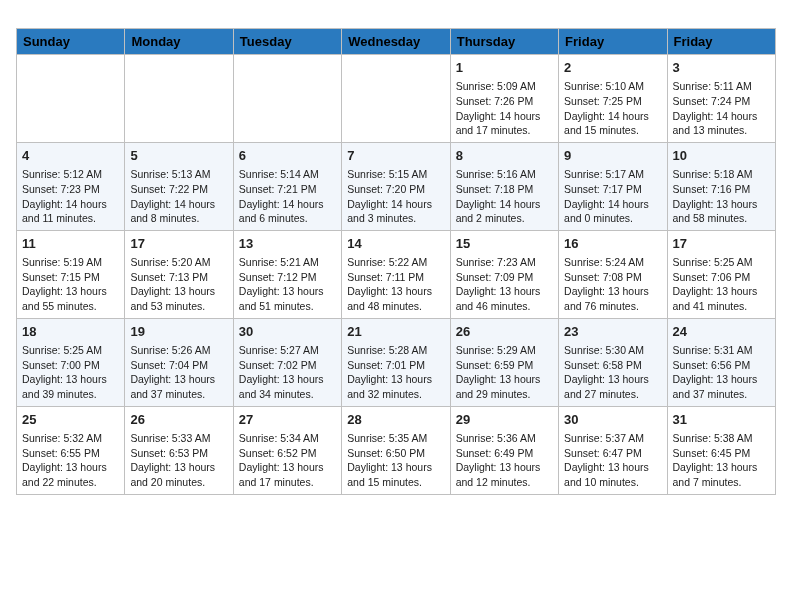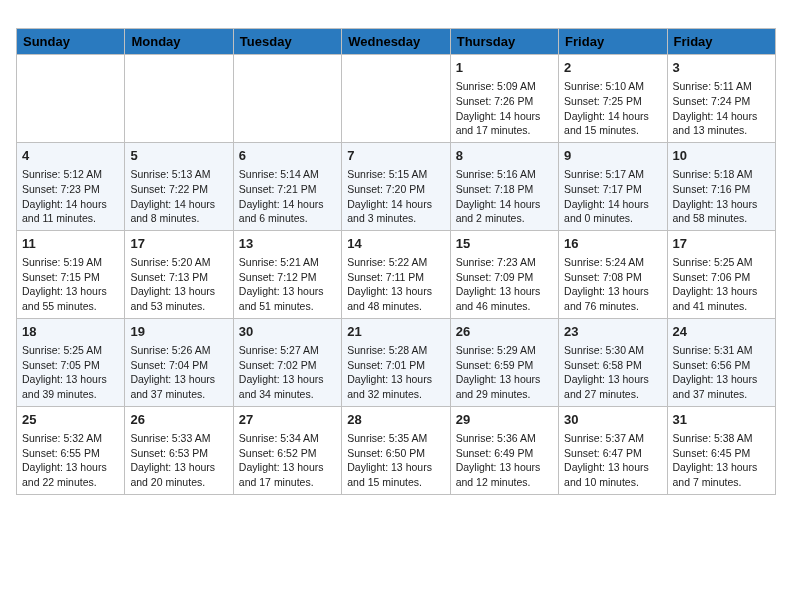--- a/index.html
+++ b/index.html
@@ -234,21 +234,21 @@
           <div>Sunrise: 5:25 AM</div>
           <div>Sunset: 7:06 PM</div>
           <div>Daylight: 13 hours</div>
           <div>and 41 minutes.</div>
         </td>
       </tr>
       <tr>
         <td>
           <span class="day-num">18</span>
           <div>Sunrise: 5:25 AM</div>
-          <div>Sunset: 7:05 PM</div>
+          <div>Sunset: 7:00 PM</div>
           <div>Daylight: 13 hours</div>
           <div>and 39 minutes.</div>
         </td>
         <td>
           <span class="day-num">19</span>
           <div>Sunrise: 5:26 AM</div>
           <div>Sunset: 7:04 PM</div>
           <div>Daylight: 13 hours</div>
           <div>and 37 minutes.</div>
         </td>

